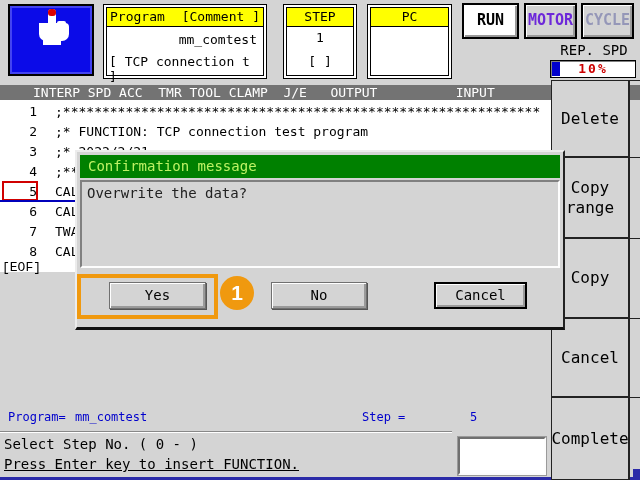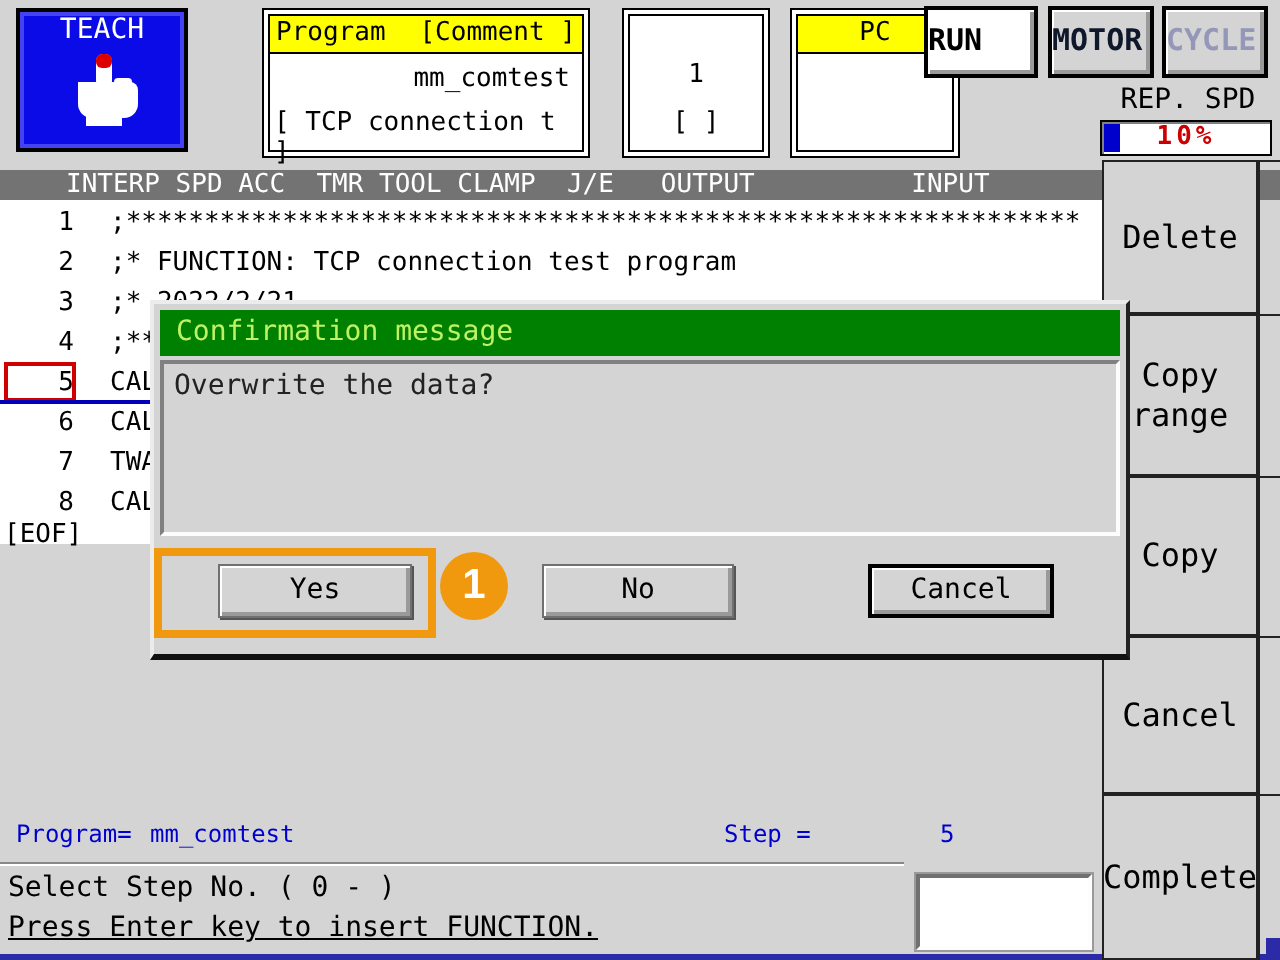--- a/index.html
+++ b/index.html
@@ -11,57 +11,57 @@
     color:#000; font-size:13px;
   }
   .abs { position:absolute; }
 
   
   #teach-btn { left:8px; top:4px; width:86px; height:72px; background:#0b0be8;
     border:2px solid #000; box-shadow: inset 0 0 0 2px #4343f2; text-align:center; }
   #teach-label { color:#fff; font-size:14px; line-height:18px; display:block; }
   #teach-hand { display:block; margin:0 auto; }
 
-  .fbox { background:#fff; border:1px solid #000; padding:2px;margin-left:28px; }
+  .fbox { background:#fff; border:1px solid #000; padding:2px; }
   .fbox-inner { border:1px solid #000; width:100%; height:100%; position:relative; background:#fff; }
   .ybar { background:#ffff00; border-bottom:1px solid #000; height:19px; line-height:18px;
     display:flex; justify-content:space-between; padding:0 3px; }
   #program-box { left:103px; top:4px; width:164px; height:75px; }
   #program-name { position:absolute; right:6px; top:24px; }
   #program-comment { position:absolute; left:2px; top:46px; }
   #step-box { left:283px; top:4px; width:74px; height:75px; }
   #step-box .ybar, #pc-box .ybar { justify-content:center; }
   #step-value { position:absolute; top:22px; left:0; width:100%; text-align:center; }
   #step-brackets { position:absolute; top:46px; left:0; width:100%; text-align:center; }
   #pc-box { left:367px; top:4px; width:85px; height:75px; }
 
-  .topbtn { top:3px; height:36px; border:2px solid #000; 
+  .topbtn { top:3px; height:36px; border:2px solid #000; text-align:center;
     font-weight:bold; font-size:15px; line-height:31px;
     box-shadow: inset 1px 1px 0 #fff, inset -2px -2px 0 #9a9a9a; }
   #run-btn   { left:462px; width:57px; background:#fff; color:#000; }
-  #motor-btn { left:524px; width:53px; background:#d4d4d4; color:#0f172a; }
+  #motor-btn { left:524px; width:53px; background:#d4d4d4; color:#6d28d9; }
   #cycle-btn { left:581px; width:53px; background:#d4d4d4; color:#9597b8; }
 
   #rep-spd-label { left:552px; top:42px; width:84px; text-align:center; font-size:14px; }
   #spd-bar { left:550px; top:60px; width:86px; height:18px; background:#fff;
     border:1px solid #000; box-shadow: inset 1px 1px 0 #808080; padding-left: 20px; }
   #spd-fill { position:absolute; left:1px; top:1px; bottom:1px; background:#0000cc; }
   #spd-text { position:absolute; left:0; top:0; width:100%; text-align:center;
     color:#cc0000; font-weight:bold; line-height:16px; letter-spacing:2px; }
 
   
   #col-header { left:0; top:85px; width:640px; height:15px; background:#737373;
     color:#fff; line-height:15px; padding-left:33px; white-space:pre; }
 
   
   #listing { left:0; top:100px; width:551px; height:172px; background:#fff; }
   .lrow { position:absolute; left:0; width:551px; height:20px; line-height:20px; white-space:pre; }
   .lnum { position:absolute; left:0; width:37px; text-align:right; }
   .ltext { position:absolute; left:55px; }
-  #eof-row { position:absolute; left:2px; top:158px; line-height:20px; }
+  #eof-row { position:absolute; left:2px; top:158px; line-height:20px;font-family:Liberation Mono, monospace; }
   #step5-redbox { left:2px; top:181px; width:36px; height:20px; border:2px solid #d00000; z-index:2; }
   #step5-underline { left:0; top:200px; width:548px; height:2px; background:#0000bb; z-index:2; }
 
   
   #dialog { left:75px; top:150px; width:490px; height:180px; background:#d4d4d4; z-index:5;
     border-top:2px solid #ececec; border-left:2px solid #ececec;
     border-right:2px solid #222; border-bottom:3px solid #111; padding:3px; }
   #dialog-title { height:23px; background:#008000; color:#bef264; font-size:14px;
     line-height:23px; padding-left:8px; }
   #dialog-msgpanel { margin-top:2px; height:88px; background:#d4d4d4;
@@ -106,21 +106,20 @@
     border:2px solid; border-color:#707070 #fdfdfd #fdfdfd #707070; box-shadow:0 0 0 1px #9a9a9a; }
   #bottom-strip { left:0; top:477px; width:640px; height:3px; background:#2b2ba8; }
   #corner-blue { left:633px; top:469px; width:7px; height:11px; background:#2b2ba8; }
 </style>
 </head>
 <body>
 
 <div id="screen">
 
   <div class="abs" id="teach-btn">
-    <span id="teach-label">TEACH</span>
     <svg id="teach-hand" width="46" height="42" viewBox="0 0 46 42">
       <rect x="20" y="3" width="8" height="17" rx="3.5" fill="#fff"></rect>
       <rect x="20" y="3" width="8" height="7" rx="3" fill="#dd0000"></rect>
       <path d="M11 17 h26 a4 4 0 0 1 4 4 v7 a7 7 0 0 1 -7 7 H18 a7 7 0 0 1 -7 -7 z" fill="#fff"></path>
       <rect x="29" y="15" width="9" height="4" rx="2" fill="#fff"></rect>
       <rect x="30" y="20" width="9" height="4" rx="2" fill="#fff"></rect>
       <rect x="29" y="25" width="9" height="4" rx="2" fill="#fff"></rect>
       <rect x="15" y="34" width="18" height="5" fill="#fff"></rect>
     </svg>
   </div>
@@ -131,20 +130,23 @@
         <span>Program</span>
         <span>[Comment ]</span>
       </div>
       <span id="program-name">mm_comtest</span>
       <span id="program-comment">[ TCP connection t ]</span>
     </div>
   </div>
 
   <div class="abs fbox" id="step-box">
     <div class="fbox-inner">
+      <div class="ybar">
+        <span>STEP</span>
+      </div>
       <span id="step-value">1</span>
       <span id="step-brackets">[      ]</span>
     </div>
   </div>
 
   <div class="abs fbox" id="pc-box">
     <div class="fbox-inner">
       <div class="ybar">
         <span>PC</span>
       </div>

